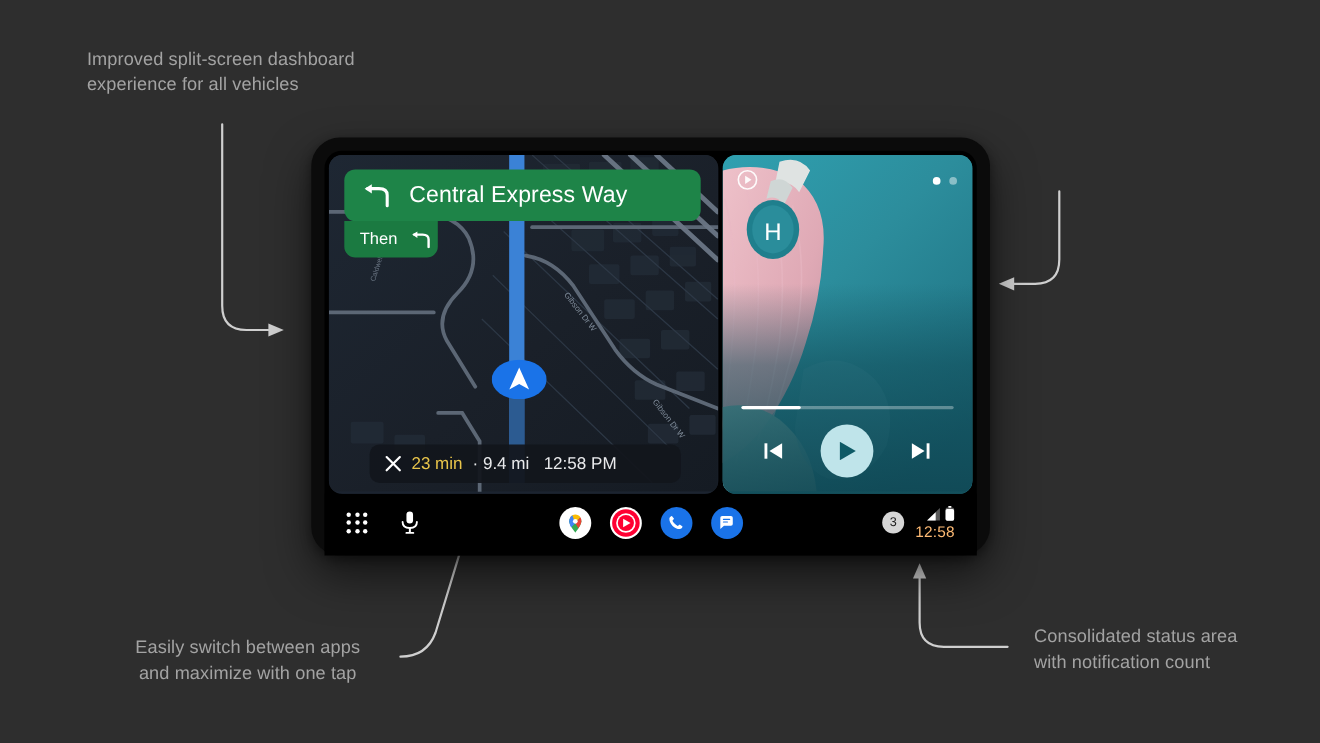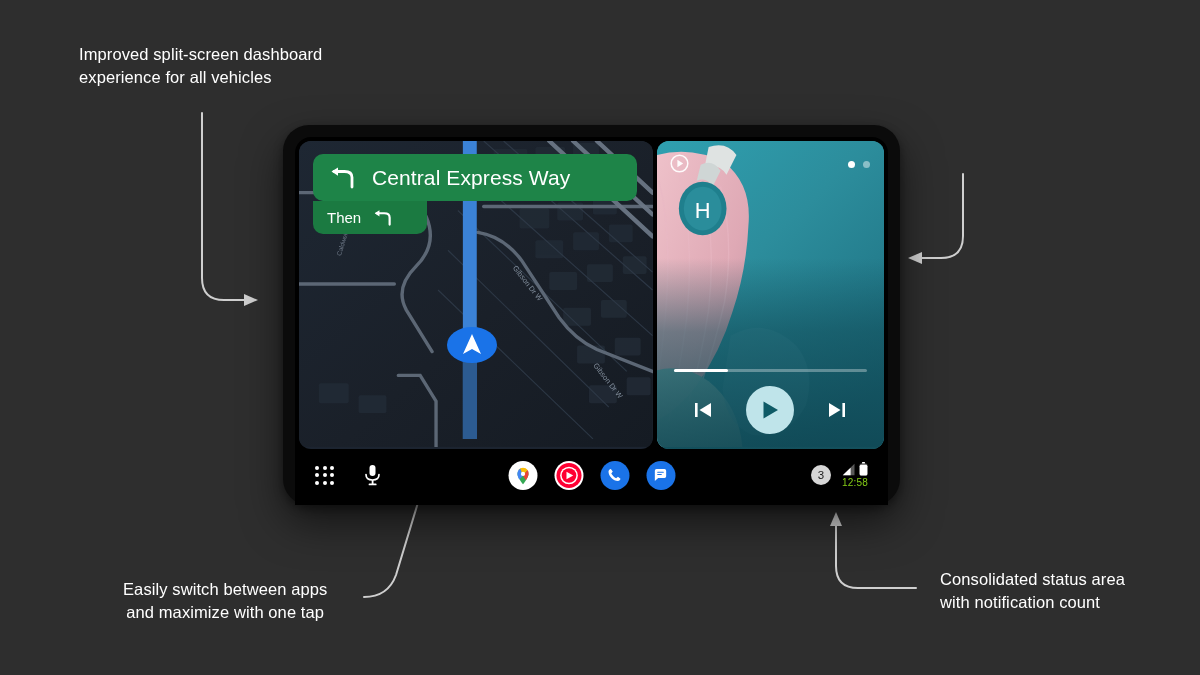--- a/index.html
+++ b/index.html
@@ -7,21 +7,21 @@
     width:1200px; height:675px;
     background:#2e2e2e;
     font-family:"Liberation Sans", sans-serif;
     overflow:hidden;
   }
   #stage { position:relative; width:1200px; height:675px; background:#2e2e2e; }
 
   
   .caption {
     position:absolute;
-    color:#ffffff;
+    color:#a3a3a3;
     font-size:16.5px;
     line-height:23px;
     letter-spacing:0.1px;
     white-space:pre-line;
     font-family:"Liberation Sans", sans-serif;
   }
   #cap-tl { left:79px;  top:43px; }
   #cap-tr { left:921px; top:102px; }
   #cap-bl { left:123px; top:578px; text-align:center; }
   #cap-br { left:940px; top:568px; }
@@ -69,21 +69,21 @@
     padding-left:15px;
     z-index:4;
   }
   #nav-street {
     color:#fff; font-size:21px; letter-spacing:0.1px;
     margin-left:17px;
     font-family:"Liberation Sans", sans-serif;
   }
   #then-chip {
     position:absolute; left:14px; top:60px;
-    width:114px; height:33px;
+    width:85px; height:33px;
     background:#1b7a41;
     border-radius:0 0 10px 10px;
     display:flex; align-items:center; gap:11px;
     padding-left:14px;
     z-index:3;
   }
   #then-label { color:#fff; font-size:15px; }
 
   
   #trip-bar {
@@ -158,21 +158,21 @@
   #grid-icon { display:grid; grid-template-columns:repeat(3,4px); gap:3.5px; cursor:pointer; }
   #grid-icon i { width:4px; height:4px; border-radius:50%; background:#fff; display:block; }
 
   #notif-badge {
     width:20px; height:20px; border-radius:50%;
     background:#d6d6d6; color:#1a1a1a;
     font-size:11.5px; display:flex; align-items:center; justify-content:center;
   }
   #status-stack { display:flex; flex-direction:column; align-items:flex-end; line-height:1; }
   #status-icons { display:flex; align-items:flex-end; gap:3px; height:14px; }
-  #clock { color:#84cc16; font-size:10px; margin-top:2px; letter-spacing:0.2px; }
+  #clock { color:#fdba74; font-size:14px; margin-top:2px; letter-spacing:0.2px; }
 </style>
 </head>
 <body>
 
 <div id="stage">
 
   <div class="caption" id="cap-tl">Improved split-screen dashboard
 experience for all vehicles</div>
   <div class="caption" id="cap-bl">Easily switch between apps
 and maximize with one tap</div>
@@ -280,20 +280,28 @@
           </div>
 
           <div id="then-chip">
             <span id="then-label">Then</span>
             <svg width="20" height="16" viewBox="0 0 27 22">
               <path d="M24 20 L24 10.5 Q24 4.5 16.5 4.5 L6 4.5" stroke="#ffffff" stroke-width="3" fill="none" stroke-linecap="round"></path>
               <path d="M10 0.5 L3.5 4.5 L10 8.8 Z" fill="#ffffff"></path>
             </svg>
           </div>
 
+          <div id="trip-bar">
+            <svg width="15" height="15" viewBox="0 0 15 15">
+              <path d="M1.5 1.5 L13.5 13.5 M13.5 1.5 L1.5 13.5" stroke="#ffffff" stroke-width="2" stroke-linecap="round"></path>
+            </svg>
+            <span id="trip-eta">23 min</span>
+            <span id="trip-dist">· 9.4 mi</span>
+            <span id="trip-time">12:58 PM</span>
+          </div>
         </div>
 
         <div id="media-panel">
           <svg id="media-art" viewBox="0 0 229 308" preserveAspectRatio="none">
             <defs>
               <linearGradient id="teal" x1="0" y1="0" x2="0.7" y2="1">
                 <stop offset="0%" stop-color="#2fa0b0"></stop>
                 <stop offset="45%" stop-color="#2c8d9c"></stop>
                 <stop offset="100%" stop-color="#1d6f80"></stop>
               </linearGradient>

